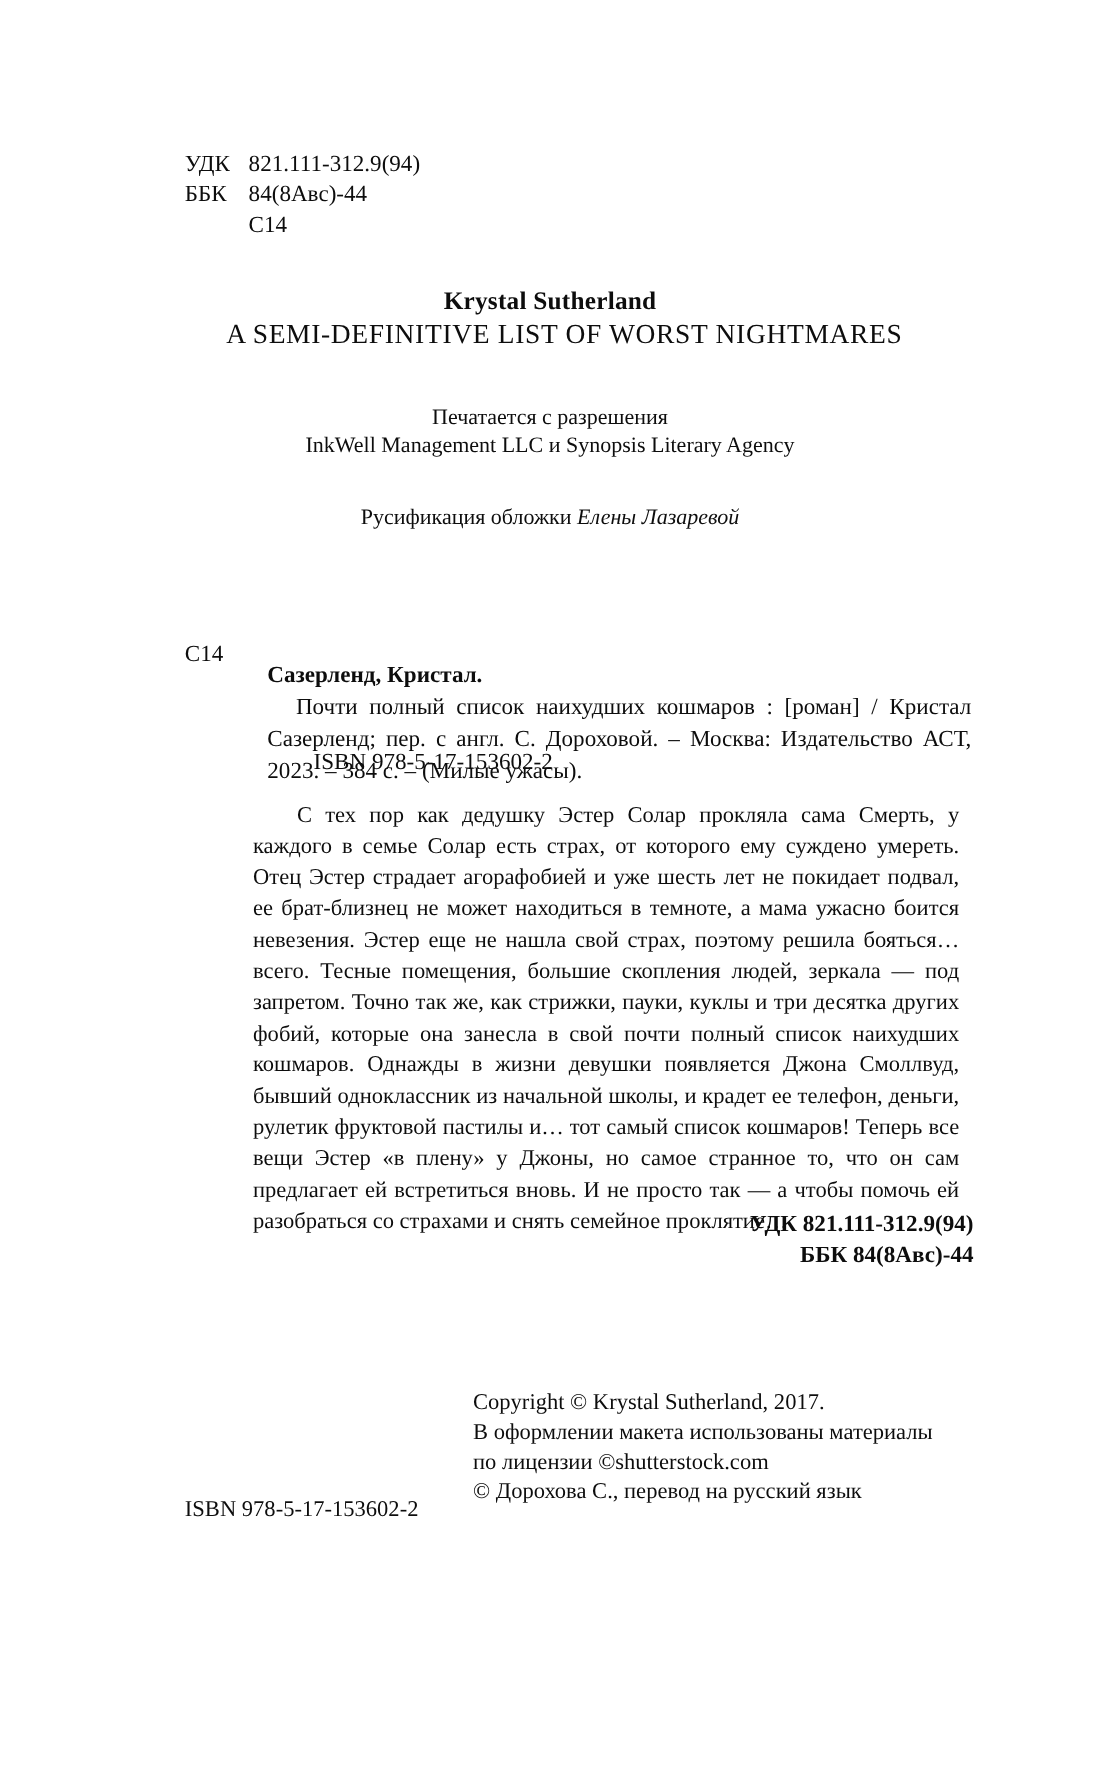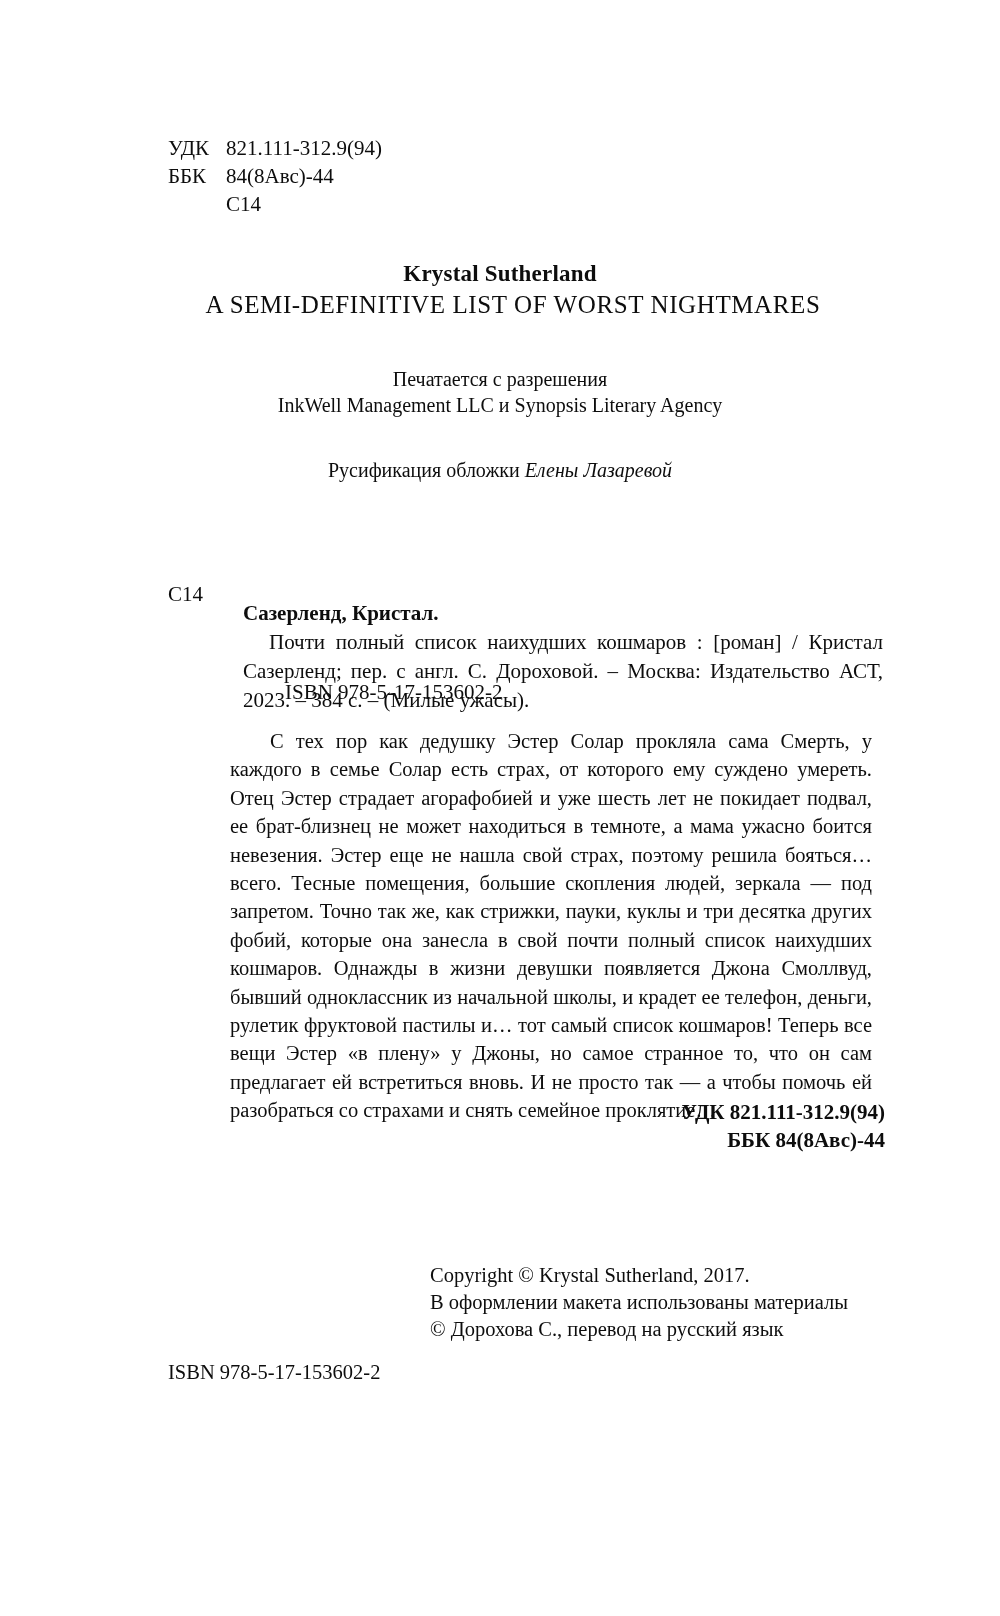--- a/index.html
+++ b/index.html
@@ -196,18 +196,19 @@
   <div class="annotation">С тех пор как дедушку Эстер Солар прокляла сама Смерть, у каждого в семье Солар есть страх, от которого ему суждено умереть. Отец Эстер страдает агорафобией и уже шесть лет не покидает подвал, ее брат-близнец не может находиться в темноте, а мама ужасно боится невезения. Эстер еще не нашла свой страх, поэтому решила бояться… всего. Тесные помещения, большие скопления людей, зеркала — под запретом. Точно так же, как стрижки, пауки, куклы и три десятка других фобий, которые она занесла в свой почти полный список наихудших кошмаров. Однажды в жизни девушки появляется Джона Смоллвуд, бывший одноклассник из начальной школы, и крадет ее телефон, деньги, рулетик фруктовой пастилы и… тот самый список кошмаров! Теперь все вещи Эстер «в плену» у Джоны, но самое странное то, что он сам предлагает ей встретиться вновь. И не просто так — а чтобы помочь ей разобраться со страхами и снять семейное проклятие…</div>
 
   <div class="codes-bottom">
     <div>УДК 821.111-312.9(94)</div>
     <div>ББК 84(8Авс)-44</div>
   </div>
 
   <div class="copyright">
     <span>Copyright © Krystal Sutherland, 2017.</span>
     <span>В оформлении макета использованы материалы</span>
+    <span>по лицензии ©shutterstock.com</span>
     <span>© Дорохова С., перевод на русский язык</span>
   </div>
 
   <div class="isbn-bottom">ISBN 978-5-17-153602-2</div>
 
 </div>
 
 </body></html>

